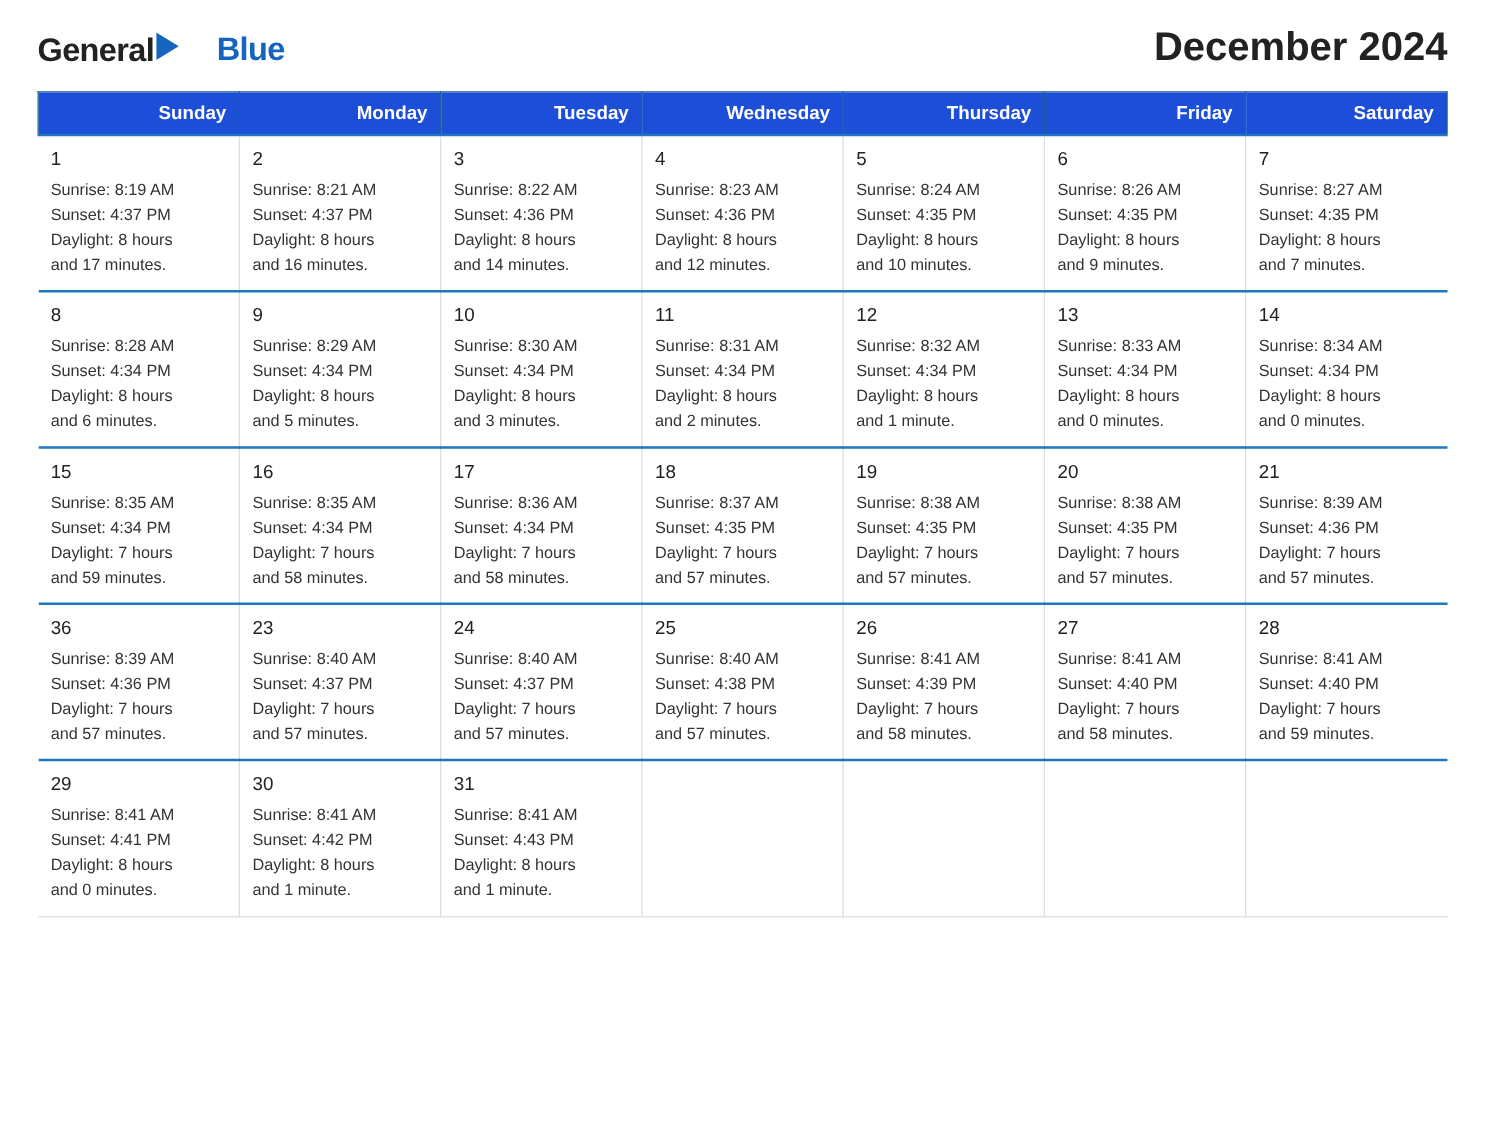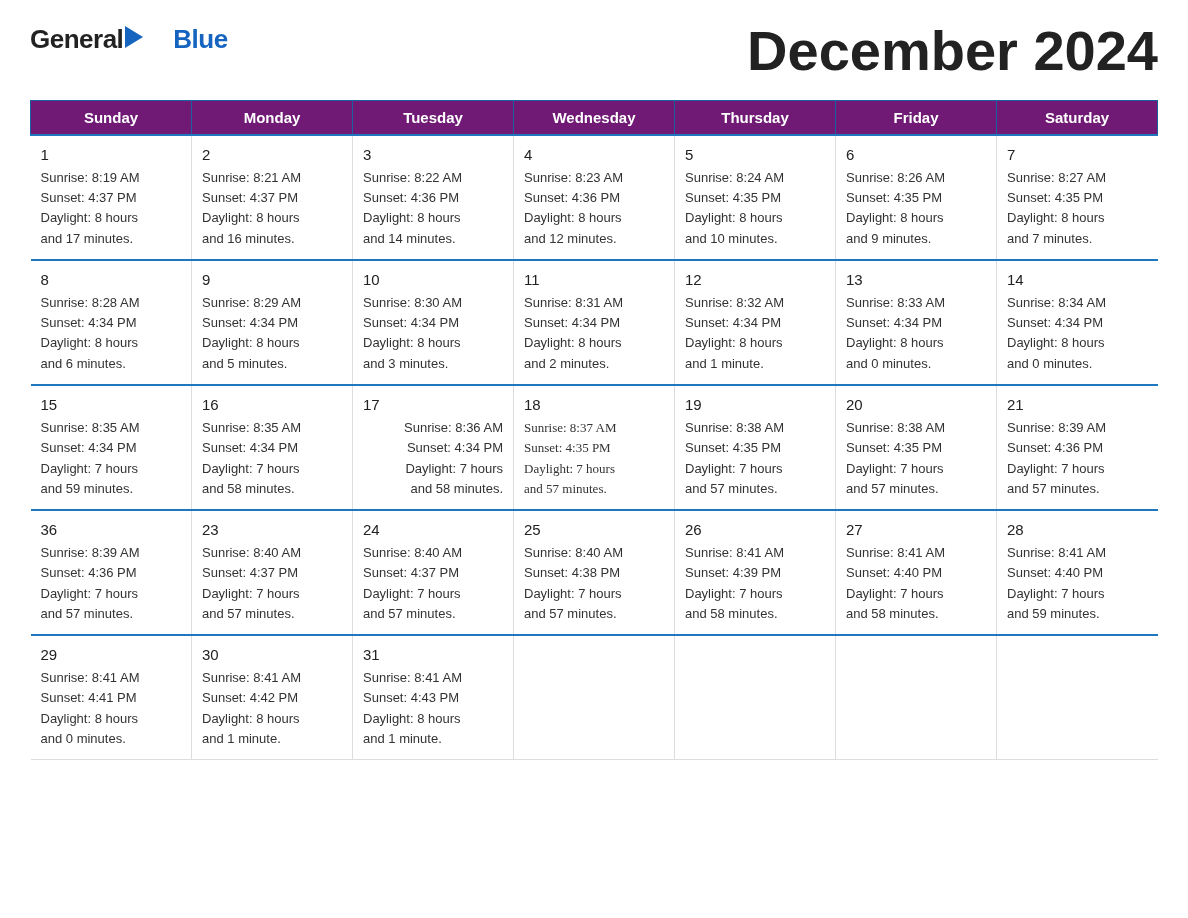--- a/index.html
+++ b/index.html
@@ -38,43 +38,43 @@
       margin-left: 30px;
     }
     .logo-line {
       display: flex;
       align-items: center;
     }
     .title-block {
       text-align: right;
     }
     .title-block h1 {
-      font-size: 56px;
+      font-size: 32px;
       font-weight: bold;
       color: #222;
       line-height: 1.1;
     }
     .title-block h2 {
       font-size: 26px;
       font-weight: normal;
       color: #444;
       margin-top: 4px;
     }
     table {
       width: 100%;
       border-collapse: collapse;
       table-layout: fixed;
     }
     thead tr th {
-      background-color: #701a75;
+      background-color: #1d4ed8;
       color: #fff;
       font-size: 15px;
       font-weight: bold;
       padding: 8px 10px;
-      text-align: center;
+      text-align: right;
       border: 1px solid #1a5fa0;
     }
     tbody tr {
       border-top: 2px solid #2176C0;
     }
     tbody tr td {
       vertical-align: top;
       padding: 8px 10px 10px 10px;
       font-size: 13.5px;
       color: #222;
@@ -249,28 +249,28 @@
         </td>
         <td>
           <span class="day-num">16</span>
           <div class="day-info" style="white-space: pre-line;">Sunrise: 8:35 AM
 Sunset: 4:34 PM
 Daylight: 7 hours
 and 58 minutes.</div>
         </td>
         <td>
           <span class="day-num">17</span>
-          <div class="day-info" style="white-space: pre-line; text-align: right;">Sunrise: 8:36 AM
+          <div class="day-info" style="white-space: pre-line;">Sunrise: 8:36 AM
 Sunset: 4:34 PM
 Daylight: 7 hours
 and 58 minutes.</div>
         </td>
         <td>
           <span class="day-num">18</span>
-          <div class="day-info" style="white-space: pre-line; font-family: Liberation Serif, serif;">Sunrise: 8:37 AM
+          <div class="day-info" style="white-space: pre-line;">Sunrise: 8:37 AM
 Sunset: 4:35 PM
 Daylight: 7 hours
 and 57 minutes.</div>
         </td>
         <td>
           <span class="day-num">19</span>
           <div class="day-info" style="white-space: pre-line;">Sunrise: 8:38 AM
 Sunset: 4:35 PM
 Daylight: 7 hours
 and 57 minutes.</div>

